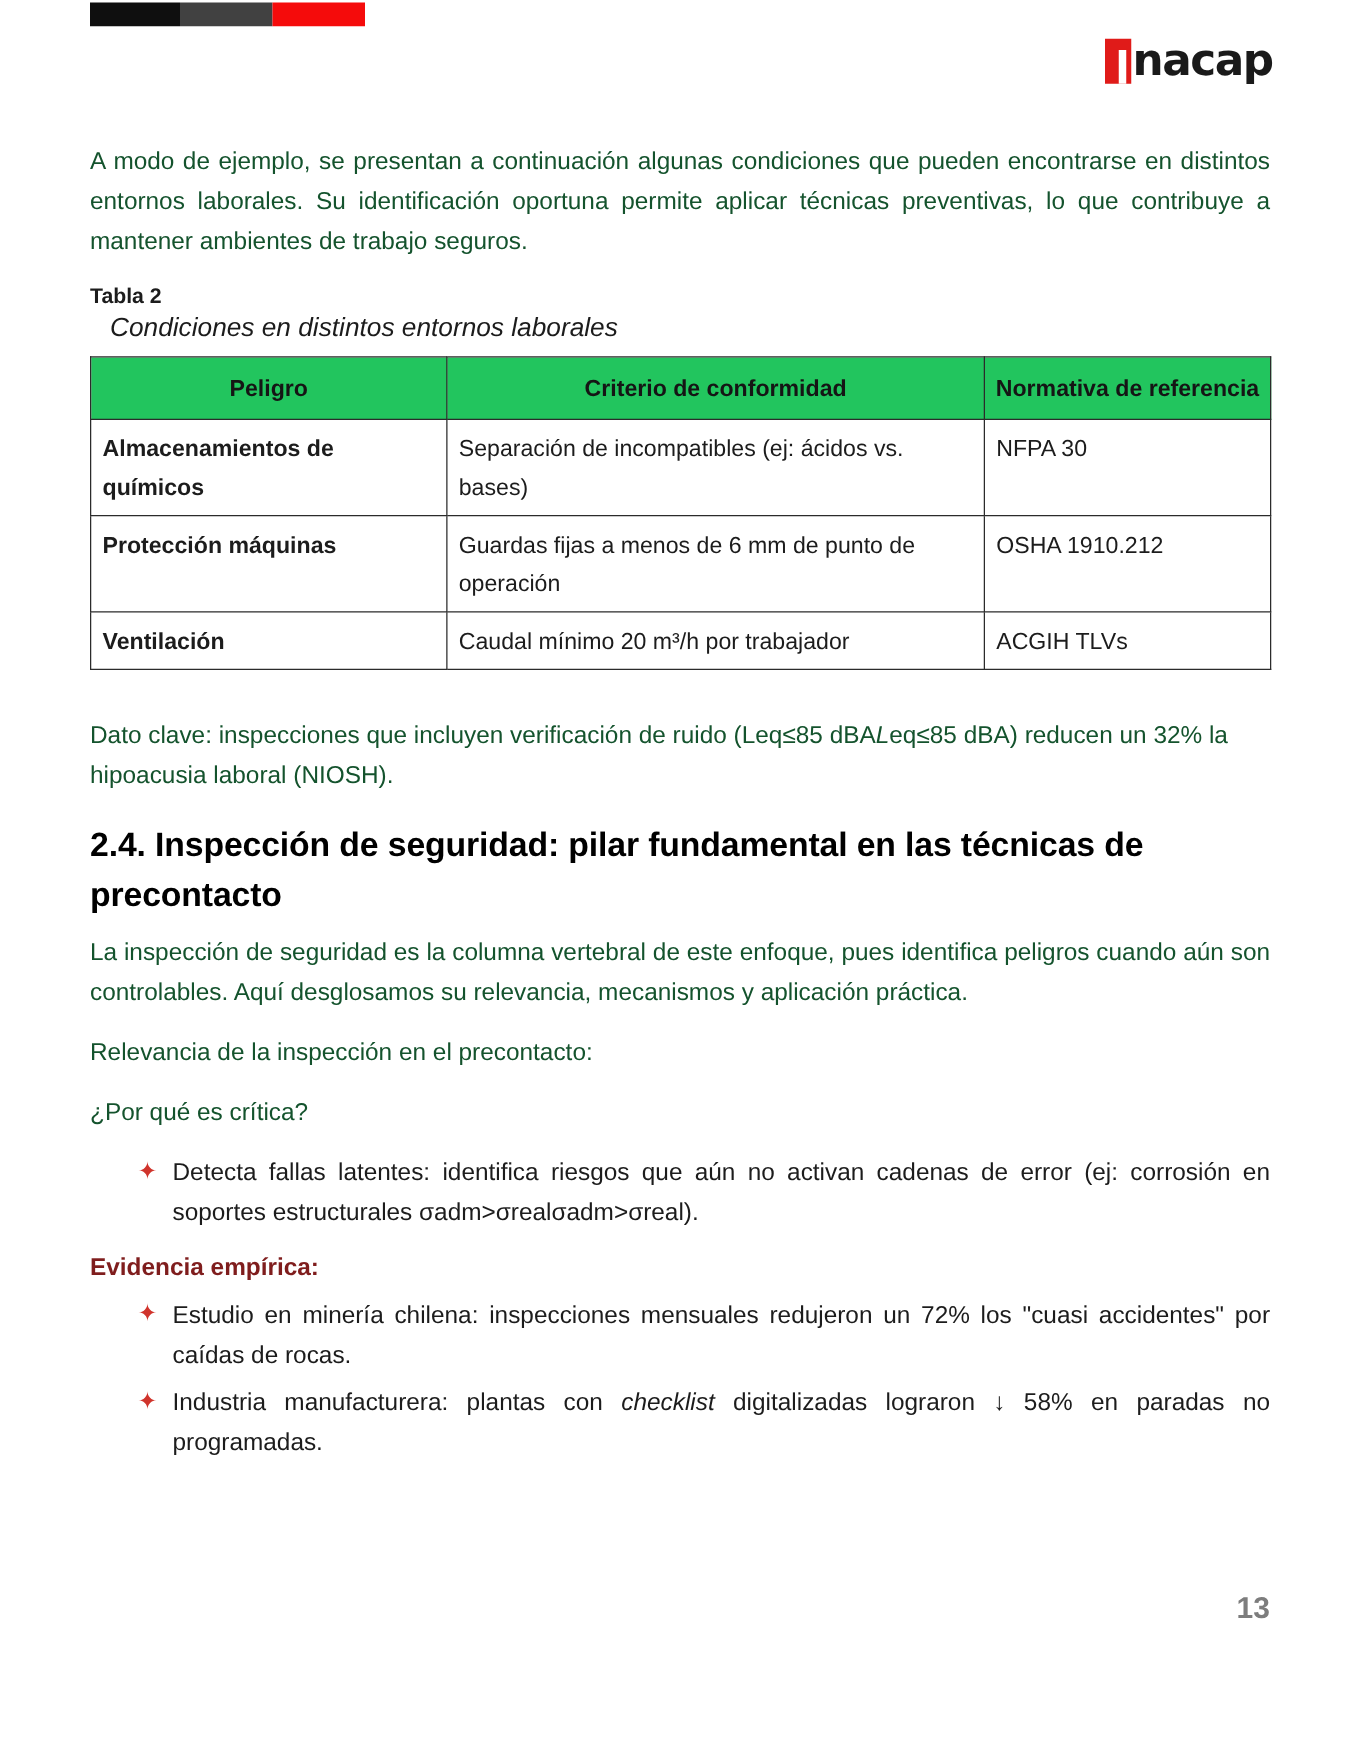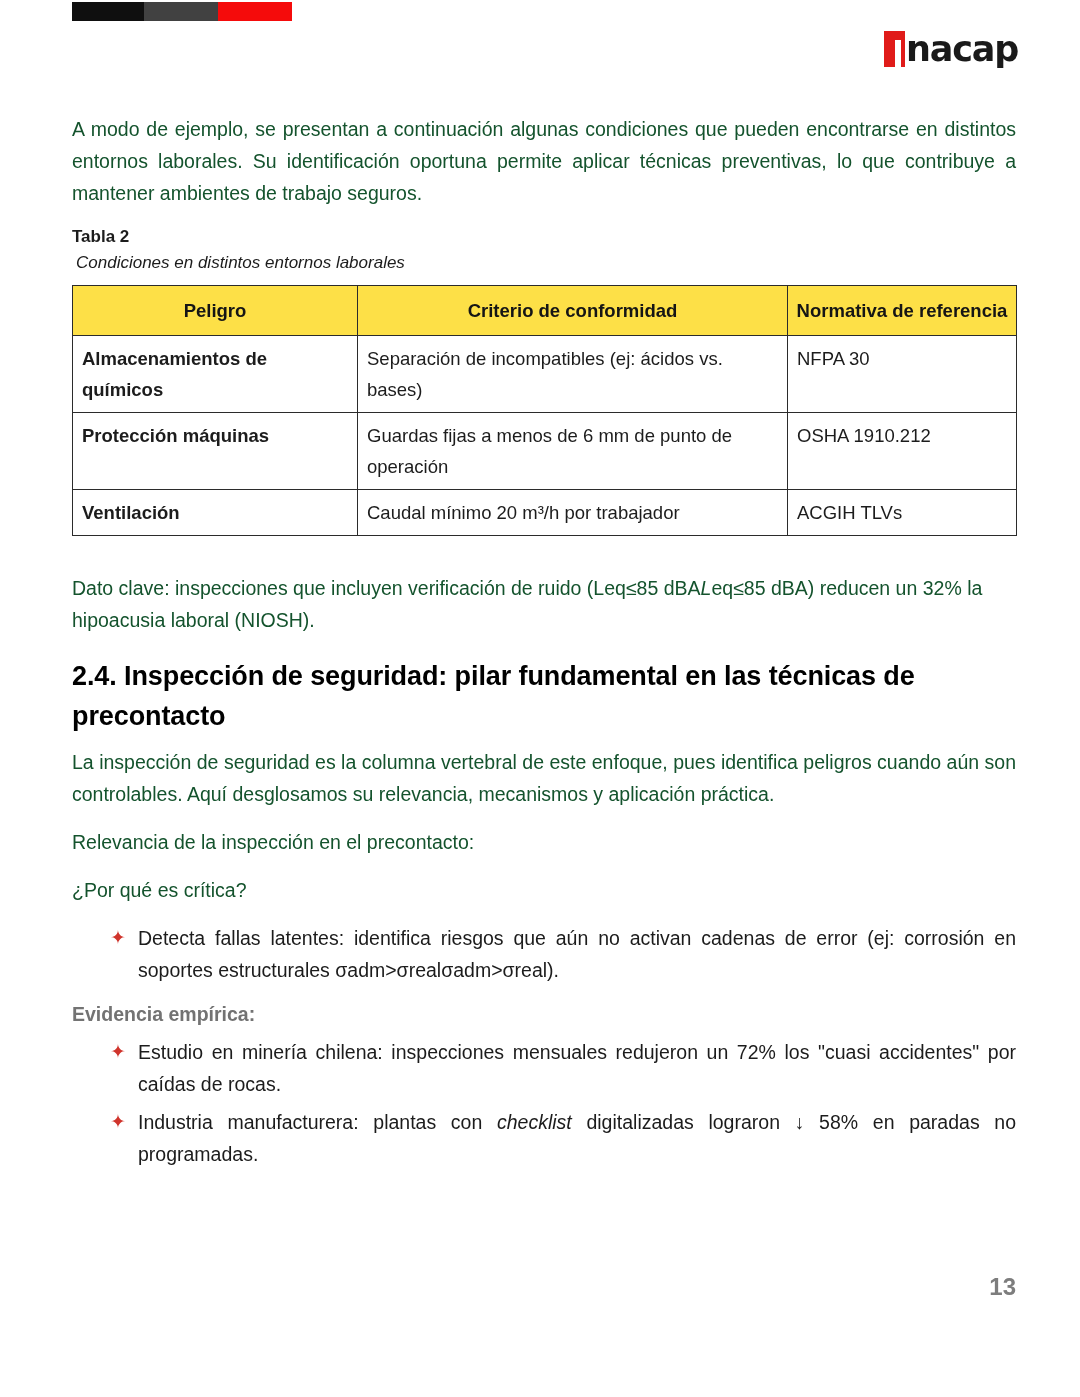--- a/index.html
+++ b/index.html
@@ -89,22 +89,22 @@
 
   
   .table-label {
     margin: 9px 0 0 0;
     font-size: 17px;
     font-weight: 700;
     line-height: 24px;
     color: #1c1c1c;
   }
   .table-caption {
-    margin: 3px 0 11px 4px;
-    font-size: 17px;
+    margin: 3px 0 11px 16px;
+    font-size: 21px;
     font-style: italic;
     line-height: 22px;
     color: #1c1c1c;
   }
 
   
   table.data-table {
     border-collapse: collapse;
     width: 944px;
     table-layout: fixed;
@@ -113,21 +113,21 @@
   table.data-table th,
   table.data-table td {
     border: 1px solid #2b2b2b;
     padding: 7px 9px;
     font-size: 18.5px;
     line-height: 31px;
     vertical-align: top;
     text-align: left;
   }
   table.data-table thead th {
-    background: #fde047;
+    background: #22c55e;
     font-weight: 700;
     text-align: center;
     vertical-align: middle;
     padding: 9px 6px;
     color: #151515;
   }
   table.data-table tbody td.col-hazard {
     font-weight: 700;
   }
   col.c1 { width: 285px; }
@@ -165,21 +165,21 @@
     color: #d0342c;
     font-size: 19px;
     line-height: 32px;
   }
 
   p.lead-bold {
     margin: 12px 0 6px 0;
     font-size: 19.5px;
     line-height: 32px;
     font-weight: 700;
-    color: #737373;
+    color: #7f1d1d;
   }
 
   em.it { font-style: italic; }
 
   
   .page-number {
     position: absolute;
     right: 64px;
     bottom: 96px;
     font-size: 24px;

